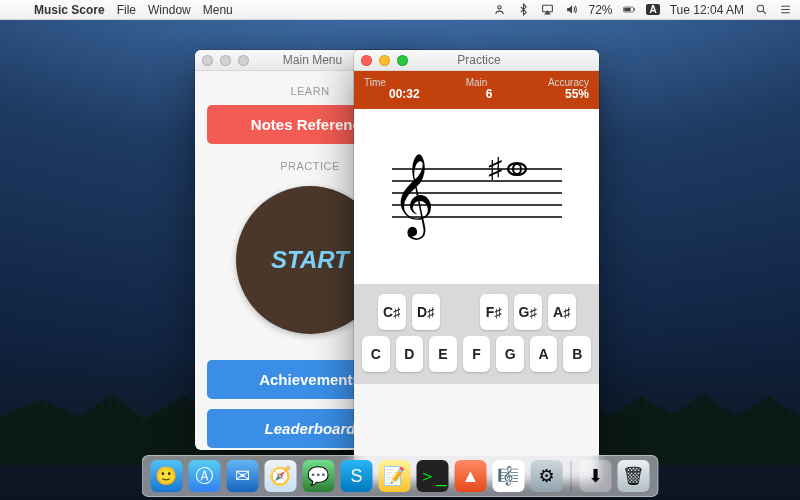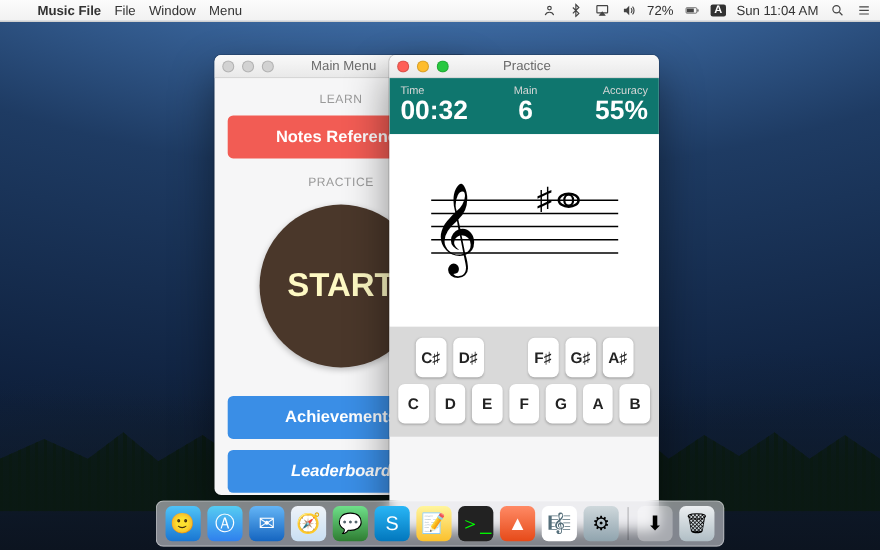--- a/index.html
+++ b/index.html
@@ -82,39 +82,40 @@
   #win-main .body { padding: 8px 12px 12px; display: flex; flex-direction: column; align-items: center; }
   .section-label { font-size: 11px; letter-spacing: .5px; color: #9a9a9a; margin: 6px 0 8px; }
   .btn-pill {
     width: 100%; text-align: center; color: #fff; border: none; border-radius: 5px;
     font-size: 15px; font-weight: 600; padding: 11px 0; cursor: pointer;
   }
   .btn-red  { background: #f25c54; }
   .btn-blue { background: #3a8ee6; }
   .start-circle {
     width: 148px; height: 148px; border-radius: 50%;
-    background: #4a372a; color: #fef9c3; font-weight: 700; font-size: 30px;
+    background: #4a372a; color: #7dd3fc; font-weight: 700; font-size: 24px;
     display: flex; align-items: center; justify-content: center;
     margin: 6px 0 18px; cursor: pointer;
     box-shadow: 0 2px 6px rgba(0,0,0,.25);
+    font-style: italic;
   }
   #win-main .btn-blue { margin-top: 8px; }
   #win-main .btn-blue + .btn-blue { margin-top: 10px; font-style: italic; }
 
   
   #win-practice { left: 354px; top: 50px; width: 245px; height: 432px; }
   .stats-bar {
-    background: #0f766e; color: #fff; padding: 6px 10px 8px;
+    background: #c2410c; color: #fff; padding: 6px 10px 8px;
     display: flex; justify-content: space-between; gap: 23px;
   }
   .stat { text-align: center; flex:1; }
   .stat:nth-child(1){ text-align:left;}
   .stat:nth-child(3){ text-align:right;}
   .stat .lbl { font-size: 10px; color: #d6d6d6; }
-  .stat .val { font-size: 24px; font-weight: 600; line-height: 1.1; }
+  .stat .val { font-size: 12px; font-weight: 600; line-height: 1.1; margin-left: 25px; }
 
   .staff-area { background: #fff; height: 175px; display:flex; align-items:center; justify-content:center; }
   .staff-area svg { width: 190px; height: 115px; }
 
   .keys { background: #d9d9d9; padding: 10px 8px 12px; }
   .key-row { display: flex; gap: 6px; justify-content: center; }
   .key-row.sharps { margin-bottom: 6px; padding: 0 14px; }
   .key {
     background: #fff; border: none; border-radius: 6px;
     box-shadow: 0 1px 2px rgba(0,0,0,.2);
@@ -129,21 +130,21 @@
 </head>
 <body>
 
 <div class="wallpaper"></div>
 <div class="mountains"></div>
 <div class="trees"></div>
 
 <div class="menubar">
   <div class="left">
     <span class="icon"></span>
-    <span class="appname">Music File</span>
+    <span class="appname">Music Score</span>
     <span>File</span>
     <span>Window</span>
     <span>Menu</span>
   </div>
   <div class="right">
     <span class="icon">
         <svg viewBox="0 0 24 24" fill="none" stroke="currentColor" stroke-width="2">
           <circle cx="12" cy="8" r="3"></circle>
           <path d="M5 20c1-4 5-5 7-5s6 1 7 5"></path>
         </svg>
@@ -168,21 +169,21 @@
       </span>
     <span>72%</span>
     <span class="icon">
         <svg viewBox="0 0 26 14">
           <rect x="1" y="2" width="20" height="10" rx="2" fill="none" stroke="currentColor" stroke-width="1.3"></rect>
           <rect x="2.5" y="3.5" width="13" height="7" fill="currentColor"></rect>
           <rect x="22" y="5" width="2" height="4" fill="currentColor"></rect>
         </svg>
       </span>
     <span style="background:#333;color:#fff;border-radius:2px;padding:0 3px;font-size:10px;font-weight:600">A</span>
-    <span>Sun 11:04 AM</span>
+    <span>Tue 12:04 AM</span>
     <span class="icon">
         <svg viewBox="0 0 24 24" fill="none" stroke="currentColor" stroke-width="2">
           <circle cx="10" cy="10" r="6"></circle>
           <path d="M20 20l-5-5"></path>
         </svg>
       </span>
     <span class="icon">
         <svg viewBox="0 0 24 24" fill="none" stroke="currentColor" stroke-width="2">
           <path d="M4 6h16M4 12h16M4 18h16"></path>
         </svg>

